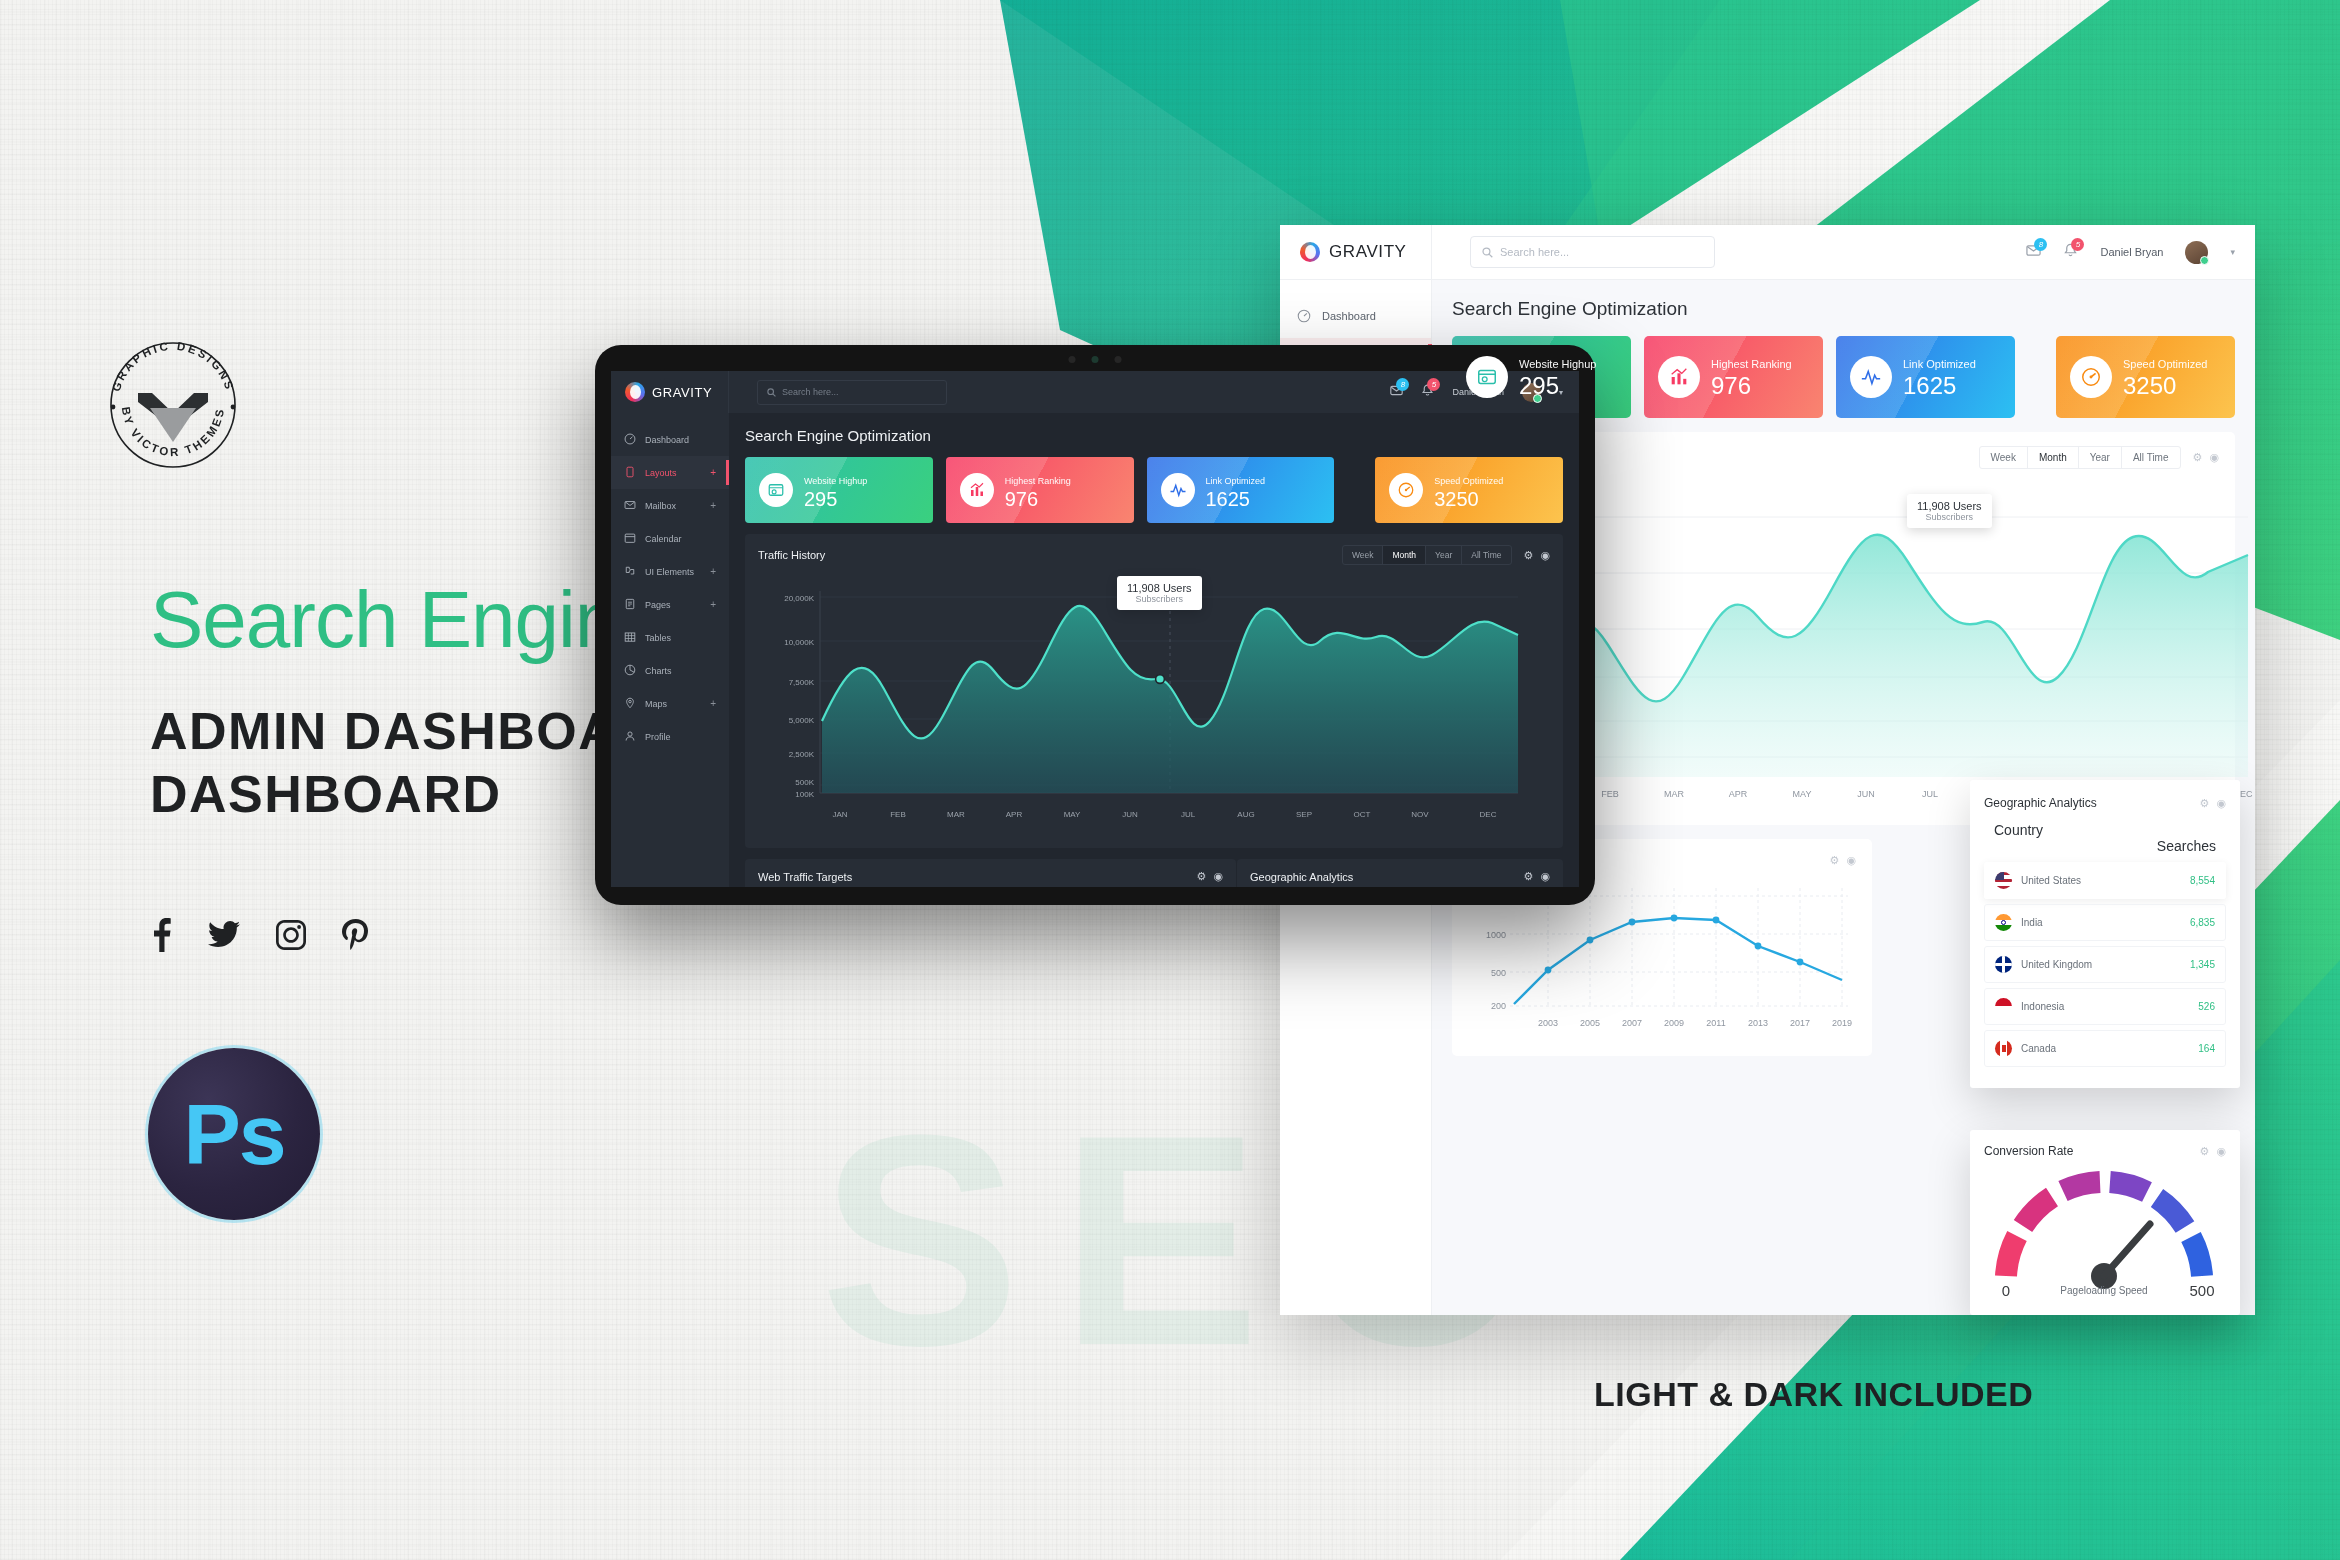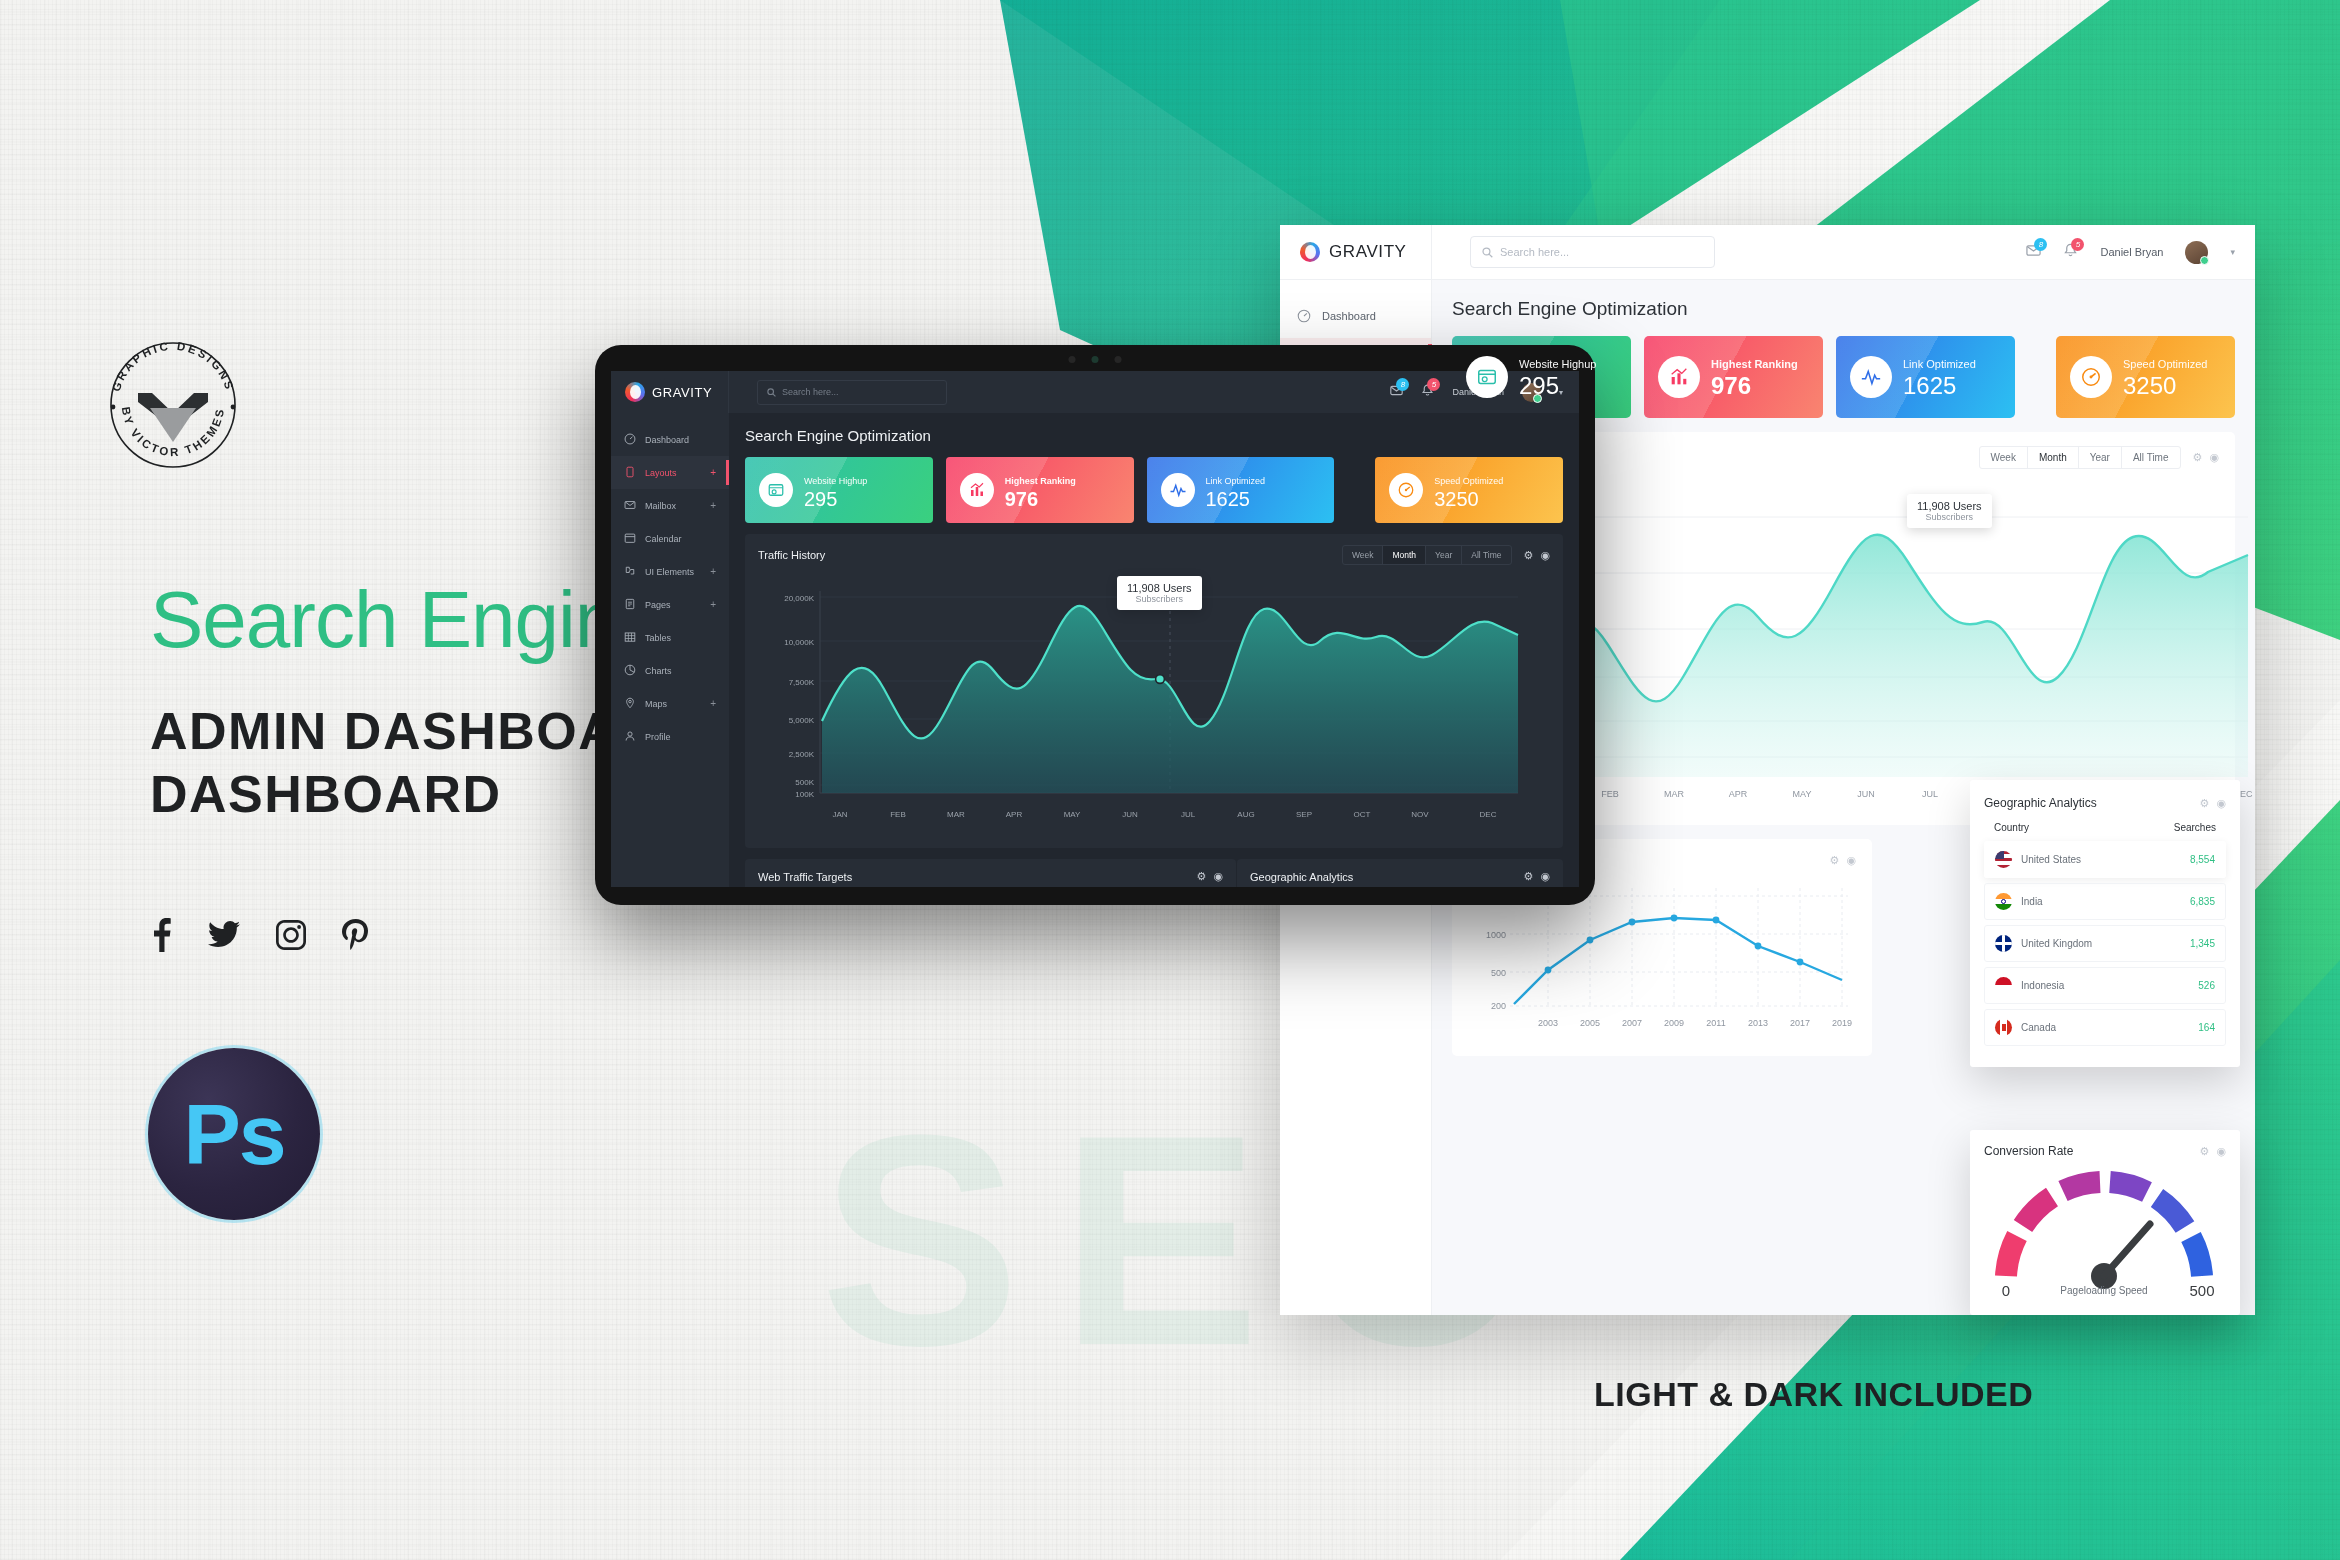--- a/index.html
+++ b/index.html
@@ -96,21 +96,21 @@
   .light-main{ flex:1; background:#f7f8fb; padding:18px 20px 0 20px; overflow:hidden;}
   .page-h{ font-size:19px; color:#2d3238; margin-bottom:16px;}
   .stat-row{ display:flex; gap:13px; }
   .stat{ flex:1; height:82px; border-radius:5px; position:relative; display:flex; align-items:center; gap:11px; padding:0 14px; overflow:hidden;}
   .stat:before{content:"";position:absolute;inset:0;background:linear-gradient(118deg,rgba(255,255,255,.14) 0 46%,rgba(255,255,255,0) 46%);}
   .stat .scircle{ width:42px;height:42px;border-radius:50%;background:#fff;display:flex;align-items:center;justify-content:center;flex:0 0 42px; z-index:1;}
   .stat .stxt{ z-index:1; color:#fff; }
   .stat .slab{ font-size:11px; opacity:.97; }
   .stat .sval{ font-size:24px; line-height:1.15; }
   .s-green{background:linear-gradient(120deg,#2bbfab,#3ad07f);}
-  .s-pink{background:linear-gradient(120deg,#f73b63,#f98570);font-weight:bold;}
+  .s-pink{background:linear-gradient(120deg,#f73b63,#f98570);}
   .s-blue{background:linear-gradient(120deg,#2f6ee8,#2cc0f2);}
   .s-orange{background:linear-gradient(120deg,#f98b12,#fcc košt);}
   .s-orange{background:linear-gradient(120deg,#f98b12,#fcc44e);margin-left:28px;}
 
   .panel{ background:#fff; border-radius:5px; margin-top:14px; padding:14px 16px; position:relative;}
   .panel-h{ display:flex; align-items:center; }
   .panel-t{ font-size:13px; color:#2d3238;}
   .seg{ margin-left:auto; display:flex; border:1px solid #eceef2; border-radius:3px; overflow:hidden;}
   .seg div{ font-size:10px; color:#6d747d; padding:5px 11px; border-right:1px solid #eceef2;}
   .seg div:last-child{border-right:none;}
@@ -171,21 +171,21 @@
   .float-panel{
     position:absolute; background:#fff; box-shadow:0 16px 44px rgba(0,0,0,.17);
     border-radius:3px; overflow:hidden;
   }
   .fp-title{ font-size:12px; color:#2d3238;}
   .geo-row{ display:flex; align-items:center; padding:9px 10px; border:1px solid #f1f3f6; border-radius:3px; margin-bottom:5px;}
   .geo-row.hl{ box-shadow:0 2px 9px rgba(0,0,0,.07); border-color:#fff;}
   .flag{ width:17px;height:17px;border-radius:50%;margin-right:9px;flex:0 0 17px; overflow:hidden; position:relative;}
   .geo-c{ font-size:10px;color:#6a717a;}
   .geo-v{ margin-left:auto;font-size:10px;color:#2fbf84;}
-  .geo-hdr{ display:flex; font-size:10px;color:#2d3238; padding:0 10px 8px 10px;}
+  .geo-hdr{ display:flex; font-size:14px;color:#2d3238; padding:0 10px 8px 10px;flex-direction:column;}
 
   
   .pen{
     position:absolute; left:1975px; top:830px; width:26px; height:275px;
     transform:rotate(8deg);
     background:linear-gradient(95deg,#0d0d0d,#2c2c2c 35%,#141414);
     border-radius:13px 13px 3px 3px;
   }
   .pen:after{
     content:""; position:absolute; left:50%; bottom:-33px; transform:translateX(-50%);

